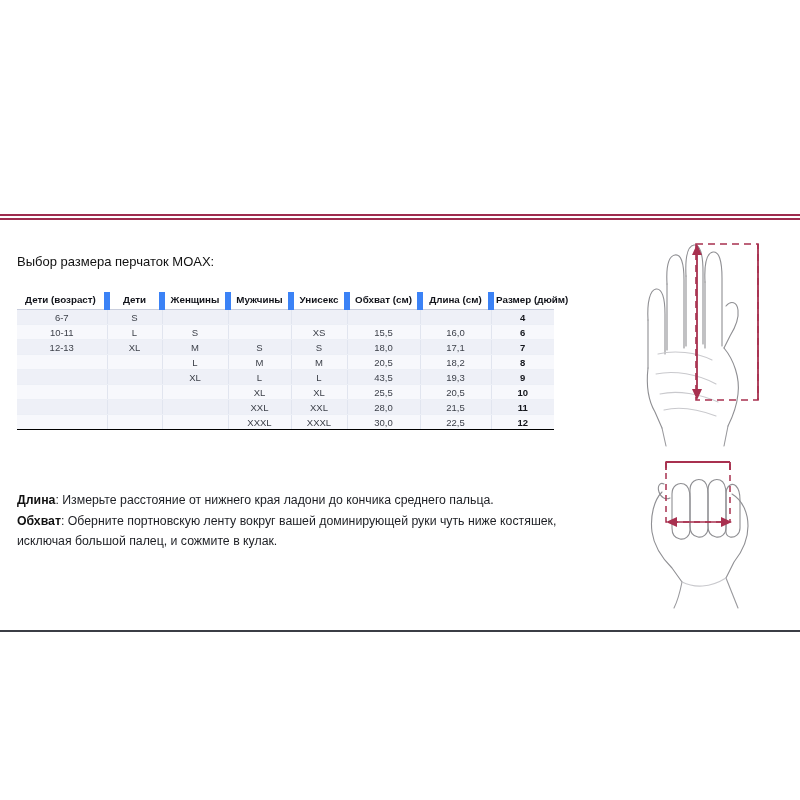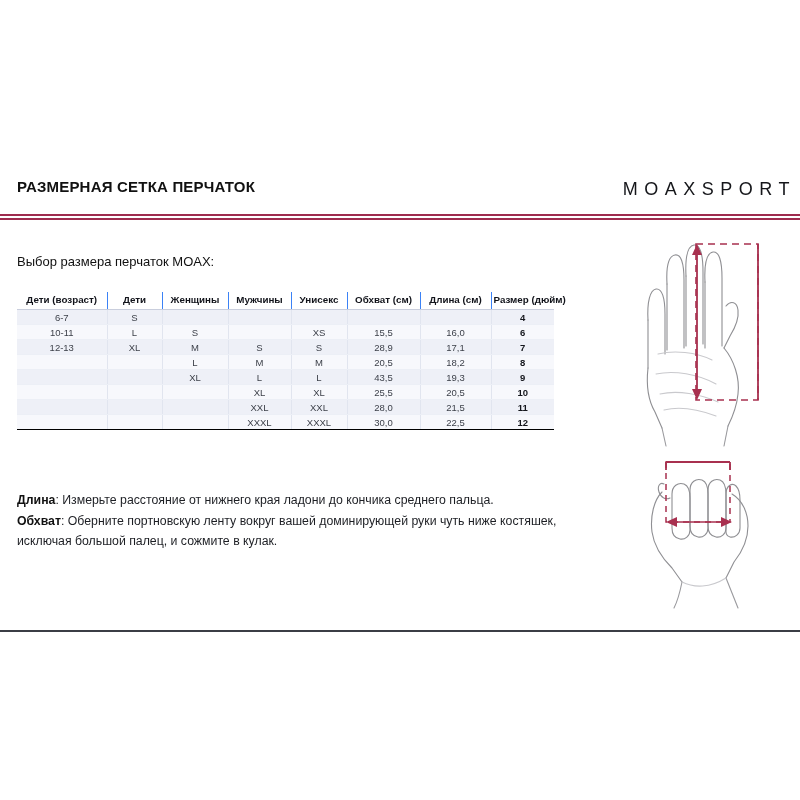--- a/index.html
+++ b/index.html
@@ -105,21 +105,21 @@
   .size-table col.c6 { width: 71px; }
   .size-table col.c7 { width: 63px; }
 
   .size-table th {
     background: #ffffff;
     font-size: 9.8px;
     font-weight: bold;
     color: #11131a;
     text-align: center;
     padding: 2px 2px 4px 2px;
-    border-right: 1px solid #3b82f6;
+    border-right: 6px solid #3b82f6;
     border-bottom: 1px solid #c9cedd;
     white-space: nowrap;
   }
   .size-table th:last-child { border-right: none; }
 
   .size-table td {
     height: 14px;
     text-align: center;
     padding: 0;
     border-right: 1px solid #e1e5ef;
@@ -173,24 +173,20 @@
     width: 180px;
     height: 180px;
   }
   .diagram-length svg, .diagram-girth svg { display: block; }
 </style>
 </head>
 <body>
 
 <div class="sheet">
 
-  <div class="header-row">
-    <div class="doc-title">РАЗМЕРНАЯ СЕТКА ПЕРЧАТОК</div>
-    <div class="brand-logo">MOAXSPORT</div>
-  </div>
 
   <div class="rule-double">
     <div class="ln a"></div>
     <div class="ln b"></div>
   </div>
 
   <div class="subtitle">Выбор размера перчаток MOAX:</div>
 
   <table class="size-table">
     <colgroup>
@@ -235,21 +231,21 @@
         <td>15,5</td>
         <td>16,0</td>
         <td class="sz">6</td>
       </tr>
       <tr>
         <td>12-13</td>
         <td>XL</td>
         <td>M</td>
         <td>S</td>
         <td>S</td>
-        <td>28,9</td>
+        <td>18,0</td>
         <td>17,1</td>
         <td class="sz">7</td>
       </tr>
       <tr>
         <td></td>
         <td></td>
         <td>L</td>
         <td>M</td>
         <td>M</td>
         <td>20,5</td>

